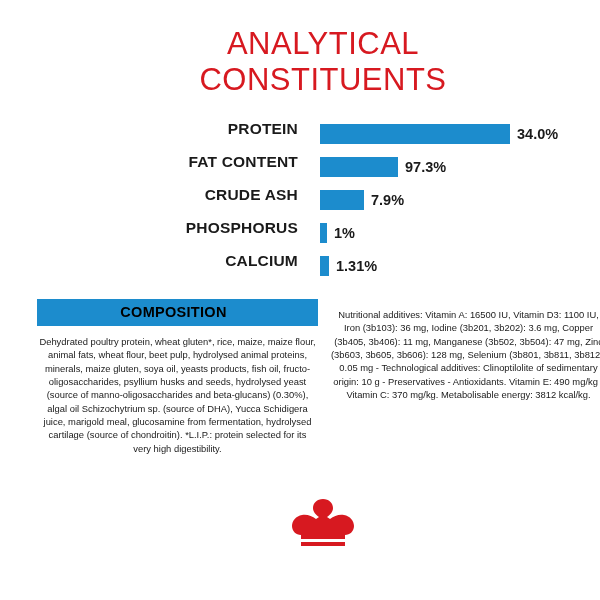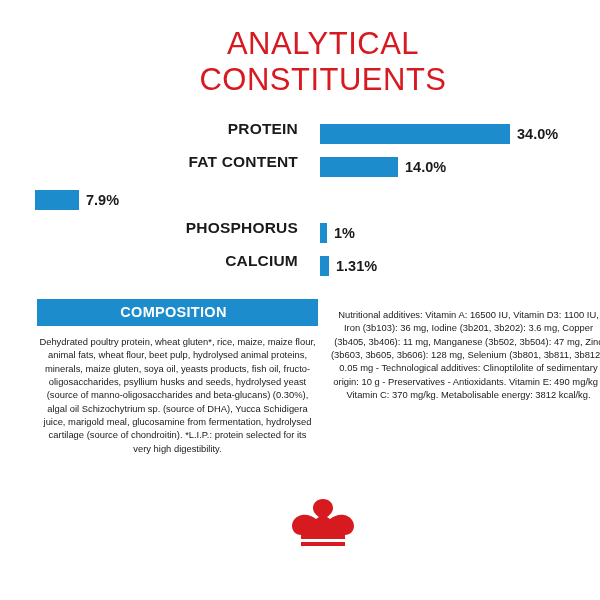--- a/index.html
+++ b/index.html
@@ -82,21 +82,21 @@
     gap: 10px;
     padding: 14px 14px 0 14px;
     box-sizing: border-box;
   }
   .panel {
     flex: 1;
     min-width: 0;
   }
   .panel-head {
     background: #1c8ccd;
-    color: #ffffff;
+    color: #000000;
     text-align: center;
     font-size: 14.5px;
     font-weight: bold;
     padding: 5px 12px 6px 4px;
     letter-spacing: 0.3px;
   }
   .panel-body {
     font-size: 9.4px;
     line-height: 1.42;
     color: #1a1a1a;
@@ -137,25 +137,26 @@
       <div class="bar-wrap">
         <div class="bar" style="width:190px"></div>
         <div class="bar-value">34.0%</div>
       </div>
     </div>
 
     <div class="bar-row">
       <div class="bar-label">FAT CONTENT</div>
       <div class="bar-wrap">
         <div class="bar" style="width:78px"></div>
-        <div class="bar-value">14.0%</div>
-      </div>
-    </div>
-
-    <div class="bar-row">
+        <div class="bar-value">97.3%</div>
+      </div>
+    </div>
+
+    <div class="bar-row">
+      <div class="bar-label">CRUDE ASH</div>
       <div class="bar-wrap">
         <div class="bar" style="width:44px"></div>
         <div class="bar-value">7.9%</div>
       </div>
     </div>
 
 
     <div class="bar-row">
       <div class="bar-label">PHOSPHORUS</div>
       <div class="bar-wrap">

